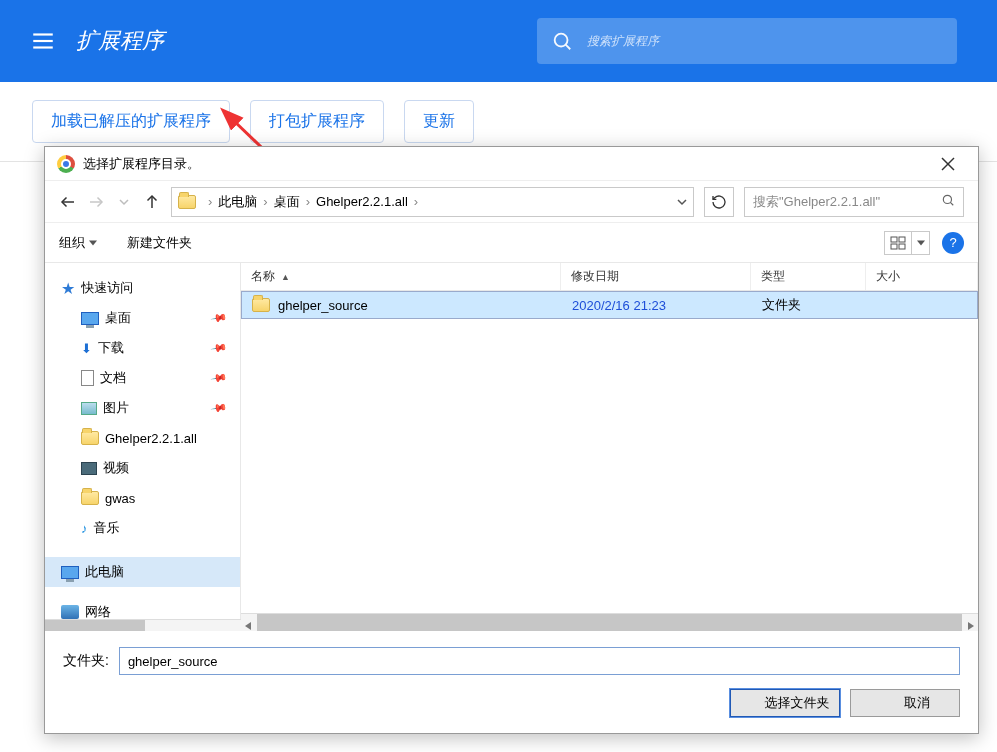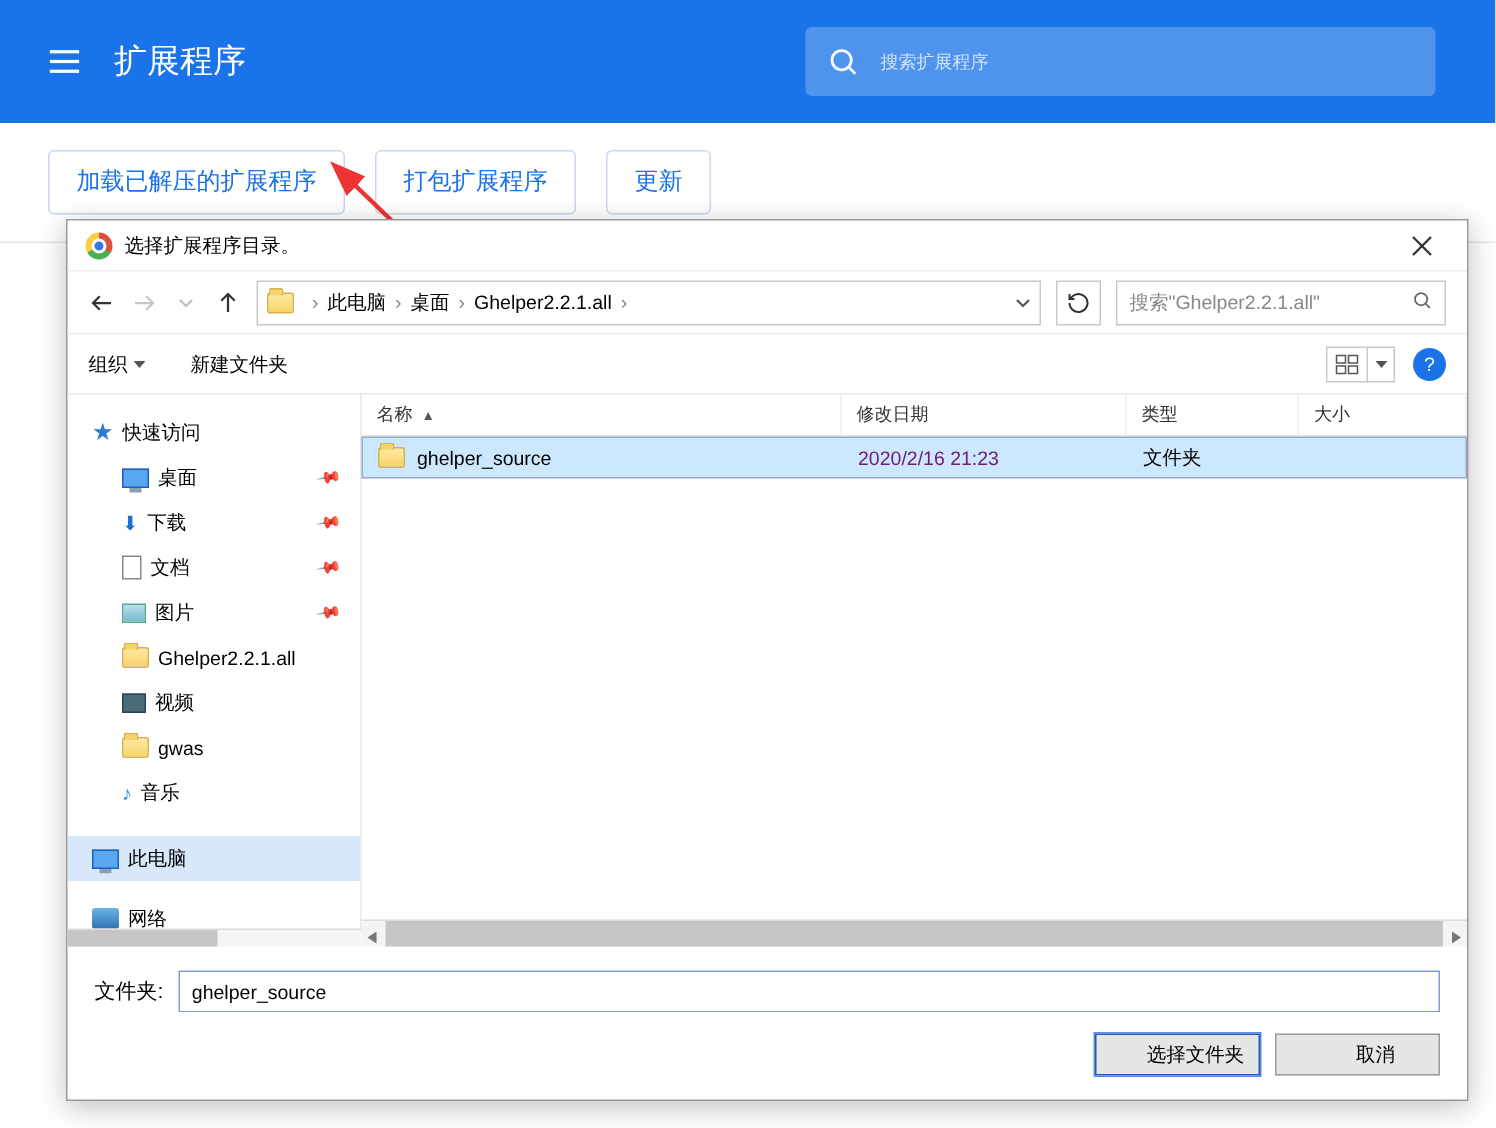--- a/index.html
+++ b/index.html
@@ -1,19 +1,19 @@
 <!DOCTYPE html>
 <html><head>
 <meta charset="utf-8">
 <style>
   * { box-sizing: border-box; margin: 0; padding: 0; font-family: "Microsoft YaHei", Arial, sans-serif; }
   body { width: 997px; height: 752px; background: #fff; overflow: hidden; position: relative; }
 
   
-  .chrome-bar { height: 82px; background: #1a73e8; display: flex; align-items: center; color: #fff; }
+  .chrome-bar { height: 82px; background: #1a73e8; display: flex; align-items: center; color: #fff; font-style: italic; }
   .chrome-bar .menu { width: 26px; height: 26px; margin: 0 20px 0 30px; display:inline-block; cursor:pointer; }
   .chrome-bar .menu svg { stroke:#fff; }
   .chrome-bar h1 { font-size: 22px; font-weight: 400; }
   .chrome-search { margin-left: auto; margin-right: 40px; width: 420px; height: 46px; background: #4e94ed; border-radius: 4px; display:flex; align-items:center; padding:0 14px; }
   .chrome-search svg { stroke:#fff; opacity:.95; }
   .chrome-search span { color:#cfe2fb; margin-left:14px; font-size:12px; }
 
   
   .ext-toolbar { height: 80px; background:#fff; display:flex; align-items:center; padding-left:32px; border-bottom:1px solid #e3e3e3; }
   .ext-toolbar button { border:1px solid #c9d8f0; background:#fff; color:#1a73e8; font-size:16px; padding:10px 18px; margin-right:20px; border-radius:4px; cursor:pointer; }
@@ -58,21 +58,21 @@
   .tree-scroll { width:196px; height:12px; border-top:1px solid #ddd; background:#f4f4f4; position:relative;}
   .tree-scroll .thumb { position:absolute; left:0; top:0; height:100%; width:100px; background:#c6c6c6; }
 
   .filecols { flex:1; display:flex; flex-direction:column; }
   .col-head { display:flex; height:28px; border-bottom:1px solid #e8e8e8; font-size:12px; color:#333; align-items:center; }
   .col-head div { padding-left:10px; border-right:1px solid #eee; height:100%; display:flex; align-items:center; }
   .col-head .sort { margin-left:6px; color:#555; font-size:9px; }
   .c-name{flex:0 0 320px;} .c-date{flex:0 0 190px;} .c-type{flex:0 0 115px;} .c-size{flex:1;}
   .file-row { display:flex; height:28px; align-items:center; font-size:13px; background:#cce8ff; border:1px solid #9ac; }
   .file-row div { padding-left:10px; }
-  .file-row .c-date{ color:#701a75; }
+  .file-row .c-date{ color:#1d4ed8; }
   .file-row .folder-icon { margin-right:8px; }
   .files-scroll { margin-top:auto; height:18px; background:#f4f4f4; position:relative; border-top:1px solid #ddd;}
   .files-scroll .tri { position:absolute; top:3px; }
   .files-scroll .tri.l{left:2px;} .files-scroll .tri.r{right:2px;}
   .files-scroll .thumb { position:absolute; left:16px; right:16px; top:0; bottom:0; background:#c6c6c6;}
 
   .dlg-footer { padding:16px 18px 14px 18px; }
   .dlg-field { display:flex; align-items:center; gap:10px; }
   .dlg-field label { font-size:14px; }
   .dlg-field input { flex:1; height:28px; border:1px solid #7a9fd4; padding:0 8px; font-size:13px; }

